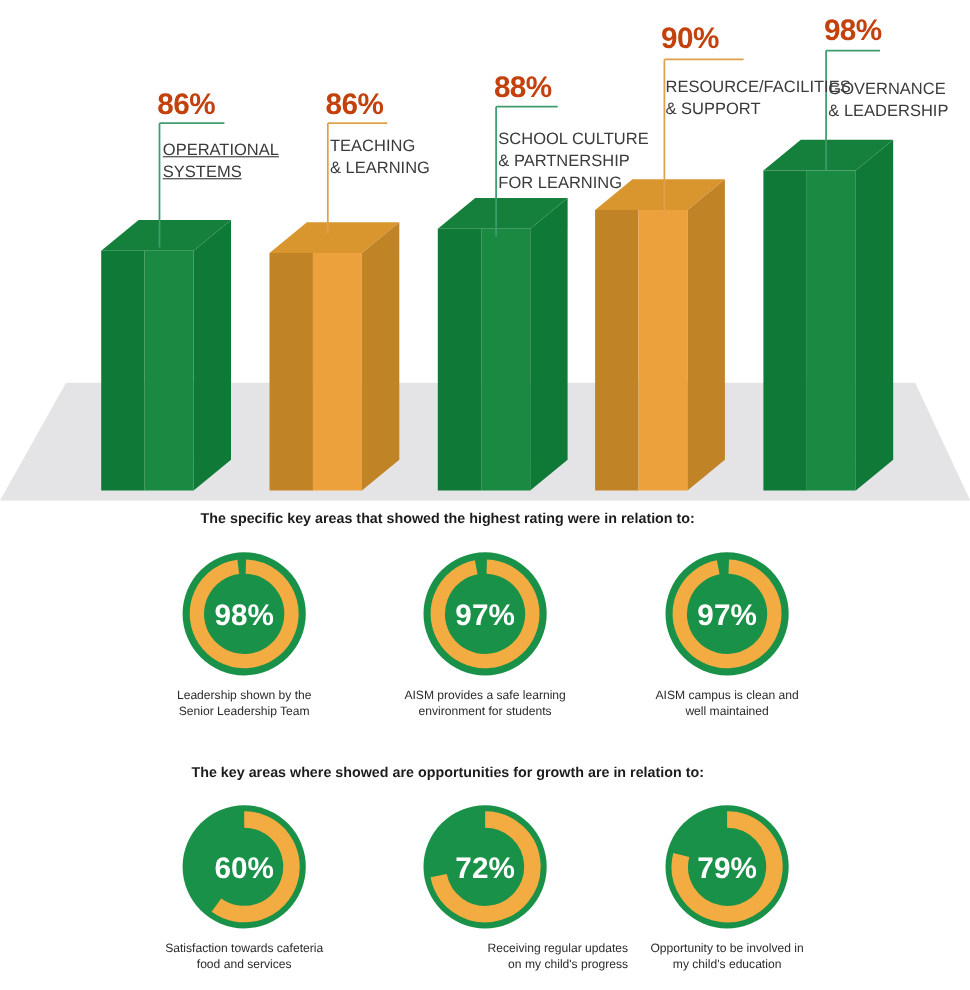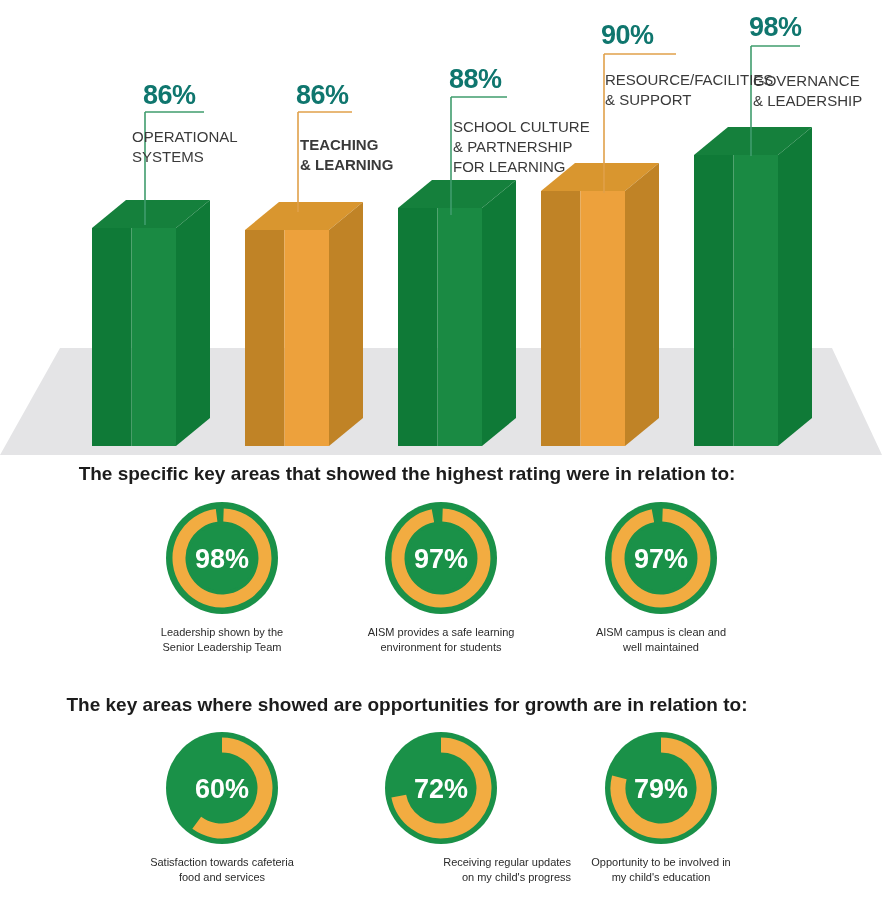--- a/index.html
+++ b/index.html
@@ -10,31 +10,31 @@
     color:#3b3b3b;
     overflow:hidden;
     position:relative;
   }
   #stage{position:absolute;left:0;top:0;width:882px;height:900px;}
 
   .bar-svg{position:absolute;left:0;top:0;width:882px;height:465px;}
 
   .cal-label{position:absolute;}
   .cal-pct{
-    font-size:27px;font-weight:bold;color:#0f766e;
+    font-size:27px;font-weight:bold;color:#c2410c;
     letter-spacing:-0.5px;line-height:1;white-space:nowrap;
   }
   .cal-name{
     font-size:15px;color:#3a3a3a;line-height:1.33;
     white-space:pre-line;margin-top:9px;
   }
 
   .section-head{
     position:absolute;width:814px;text-align:center;
-    font-size:19px;font-weight:bold;color:#1c1c1c;
+    font-size:13px;font-weight:bold;color:#1c1c1c;
   }
 
   .donut-wrap{position:absolute;text-align:center;width:260px;}
   .donut-svg{display:block;margin:0 auto;}
   .donut-cap{
     font-size:11px;color:#2b2b2b;line-height:1.38;
     white-space:pre-line;margin-top:9px;
   }
   .donut-val{
     font-family:"Liberation Sans", sans-serif;
@@ -95,24 +95,24 @@
         <line x1="604" y1="54" x2="604" y2="193" stroke="#e0a04a" stroke-width="1.6"></line>
       </g>
       <g>
         <line x1="751" y1="46" x2="800" y2="46" stroke="#3f9c6d" stroke-width="1.6"></line>
         <line x1="751" y1="46" x2="751" y2="156" stroke="#3f9c6d" stroke-width="1.6"></line>
       </g>
     </svg>
 
   <div id="bar-labels">
       <div class="cal-pct cal-label" style="left: 143px; top: 82px;">86%</div>
-      <div class="cal-name cal-label" style="left: 132px; top: 118px;">OPERATIONAL
+      <div class="cal-name cal-label" style="left: 148px; top: 118px; text-decoration: underline;">OPERATIONAL
 SYSTEMS</div>
       <div class="cal-pct cal-label" style="left: 296px; top: 82px;">86%</div>
-      <div class="cal-name cal-label" style="left: 300px; top: 126px; font-weight: bold;">TEACHING
+      <div class="cal-name cal-label" style="left: 300px; top: 114px;">TEACHING
 &amp; LEARNING</div>
       <div class="cal-pct cal-label" style="left: 449px; top: 66px;">88%</div>
       <div class="cal-name cal-label" style="left: 453px; top: 108px;">SCHOOL CULTURE
 &amp; PARTNERSHIP
 FOR LEARNING</div>
       <div class="cal-pct cal-label" style="left: 601px; top: 22px;">90%</div>
       <div class="cal-name cal-label" style="left: 605px; top: 61px;">RESOURCE/FACILITIES
 &amp; SUPPORT</div>
       <div class="cal-pct cal-label" style="left: 749px; top: 14px;">98%</div>
       <div class="cal-name cal-label" style="left: 753px; top: 62px;">GOVERNANCE

